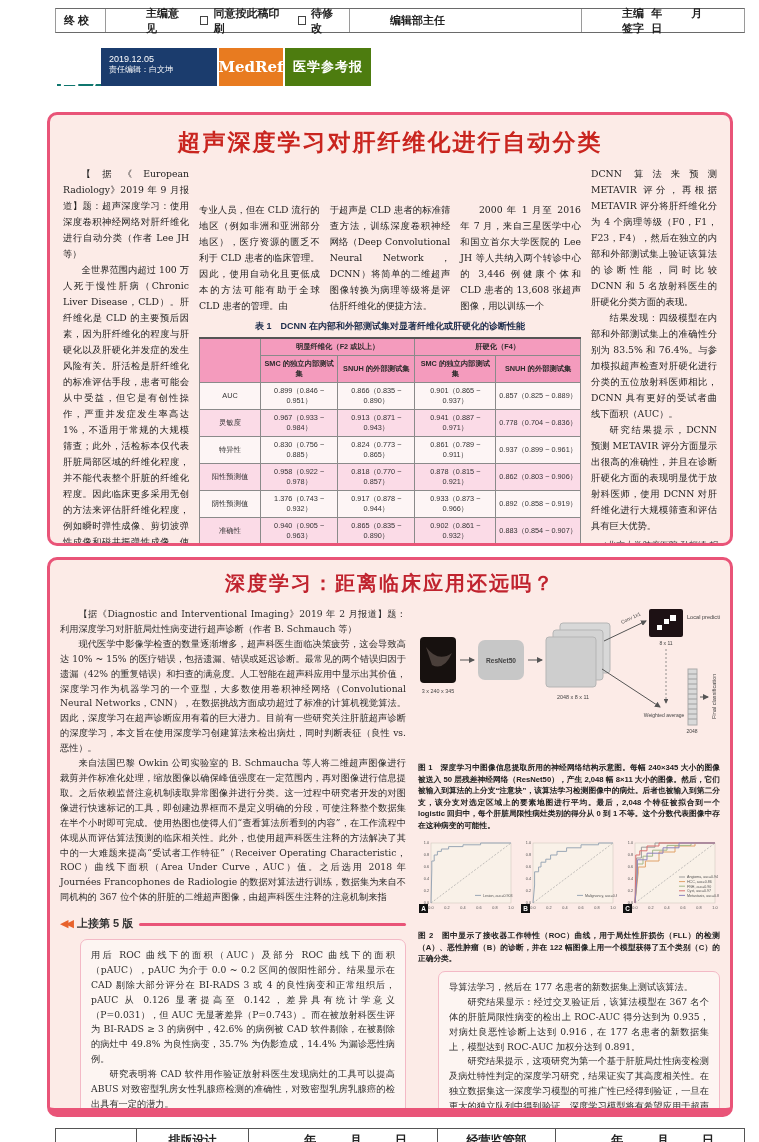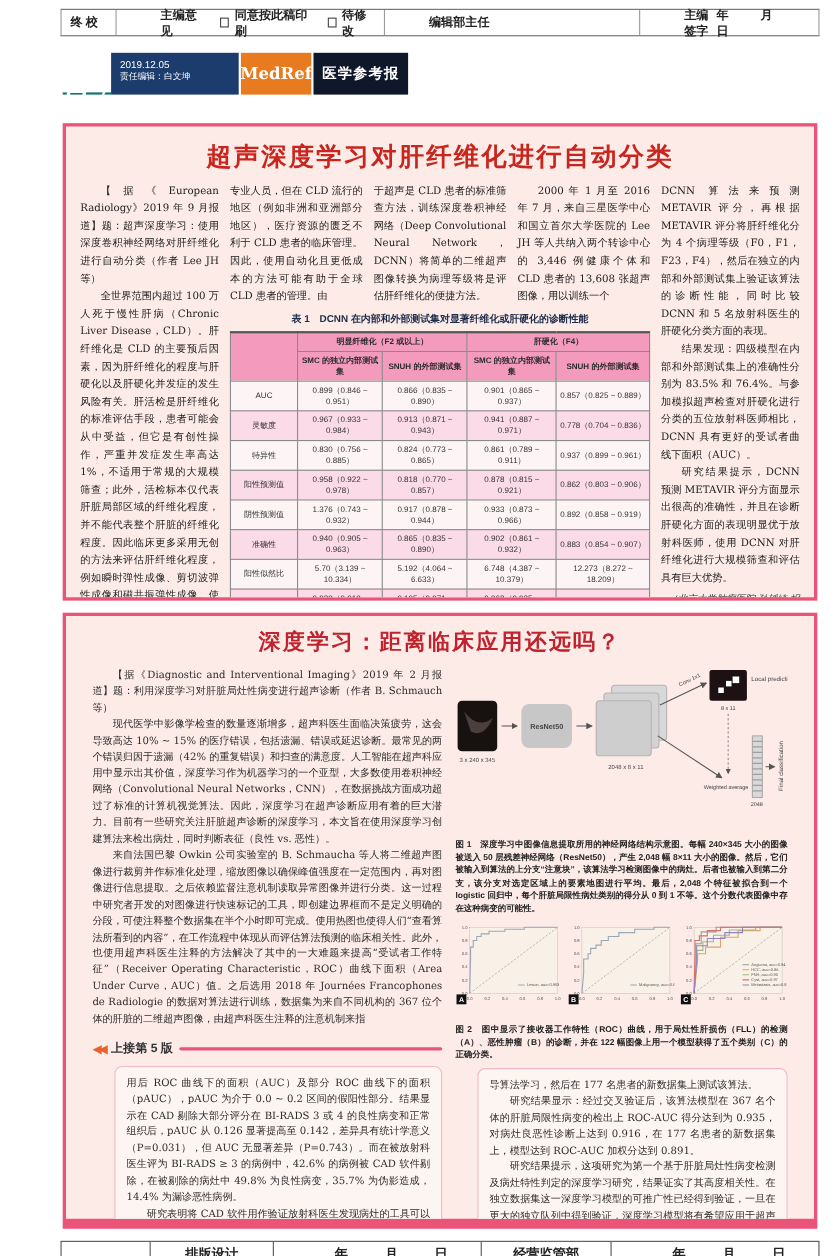--- a/index.html
+++ b/index.html
@@ -27,44 +27,44 @@
   .mh-date .d1 { font-size:9px; }
   .mh-date .d2 { font-size:8px; }
   .mh-center { flex:1; background:#1b3c6d; margin-left:5px; display:flex; align-items:center;
     justify-content:center; gap:10px; }
   .mh-cn { color:#fff; font-size:22px; font-weight:bold; letter-spacing:3px;
     font-family:"DejaVu Serif",serif; }
   .mh-en { color:#e87b20; font-size:18px; font-family:"DejaVu Serif",serif; }
   .mh-medref { width:64px; background:#e87b20; color:#fff; margin-left:2px; display:flex;
     align-items:center; justify-content:center; font-family:"DejaVu Serif",serif;
     font-size:15px; font-weight:bold; }
-  .mh-paper { width:86px; background:#0f172a; color:#fff; margin-left:2px; display:flex;
+  .mh-paper { width:86px; background:#4d7c0f; color:#fff; margin-left:2px; display:flex;
     align-items:center; justify-content:center; font-size:13px; font-weight:bold;
     letter-spacing:1px; }
 
   
-  .art-box { position:absolute; left:57px; width:686px; background:#fcebe7;
-    border:3px solid #e95478; border-radius:0; overflow:hidden; }
+  .art-box { position:absolute; left:47px; width:686px; background:#fcebe7;
+    border:3px solid #e95478; border-radius:10px; overflow:hidden; }
   #article1 { top:112px; height:434px; padding:8px 13px; }
-  #article2 { top:557px; height:560px; padding:6px 24px 12px; border-bottom-width:9px; }
+  #article2 { top:557px; height:560px; padding:6px 10px 12px; border-bottom-width:9px; }
 
   .art-title { text-align:center; color:#c9251f; font-weight:bold;
     font-family:"Liberation Sans",sans-serif; letter-spacing:2px; }
   #article1 .art-title { font-size:23px; margin:4px 0 8px; }
   #article2 .art-title { font-size:20px; margin:4px 0 10px; color:#c0232e; }
 
   .para { text-indent:2em; text-align:justify; }
   .para.noindent { text-indent:0; }
 
   
   .a1-flex { display:flex; gap:10px; }
   .a1col { width:126px; font-size:9.3px; line-height:1.72; color:#222; }
   .a1mid { flex:1; display:flex; flex-direction:column; }
   .a1mid-cols { display:flex; gap:10px; }
-  .a1mid-cols .a1col { flex:1; width:auto; }
+  .a1mid-cols .a1col { flex:1; width:auto;margin-top:36px; }
   .byline { text-align:right; font-style:italic; font-size:8.8px; color:#333; margin-top:4px; }
 
   
   .tbl-caption { font-family:"Liberation Sans",sans-serif; font-weight:bold; font-size:9px;
     color:#1c2b4a; text-align:center; margin:6px 0 4px; }
   table.perf { width:100%; border-collapse:collapse; font-size:7.3px; text-align:center;
     color:#333; font-family:"Liberation Sans",sans-serif;
     border-top:2px solid #555; border-bottom:2px solid #555; }
   table.perf th, table.perf td { border:1px solid #8a8a8a; padding:3px 2px; }
   table.perf thead th { background:#f49bbd; font-weight:bold; color:#2b2b2b; }

